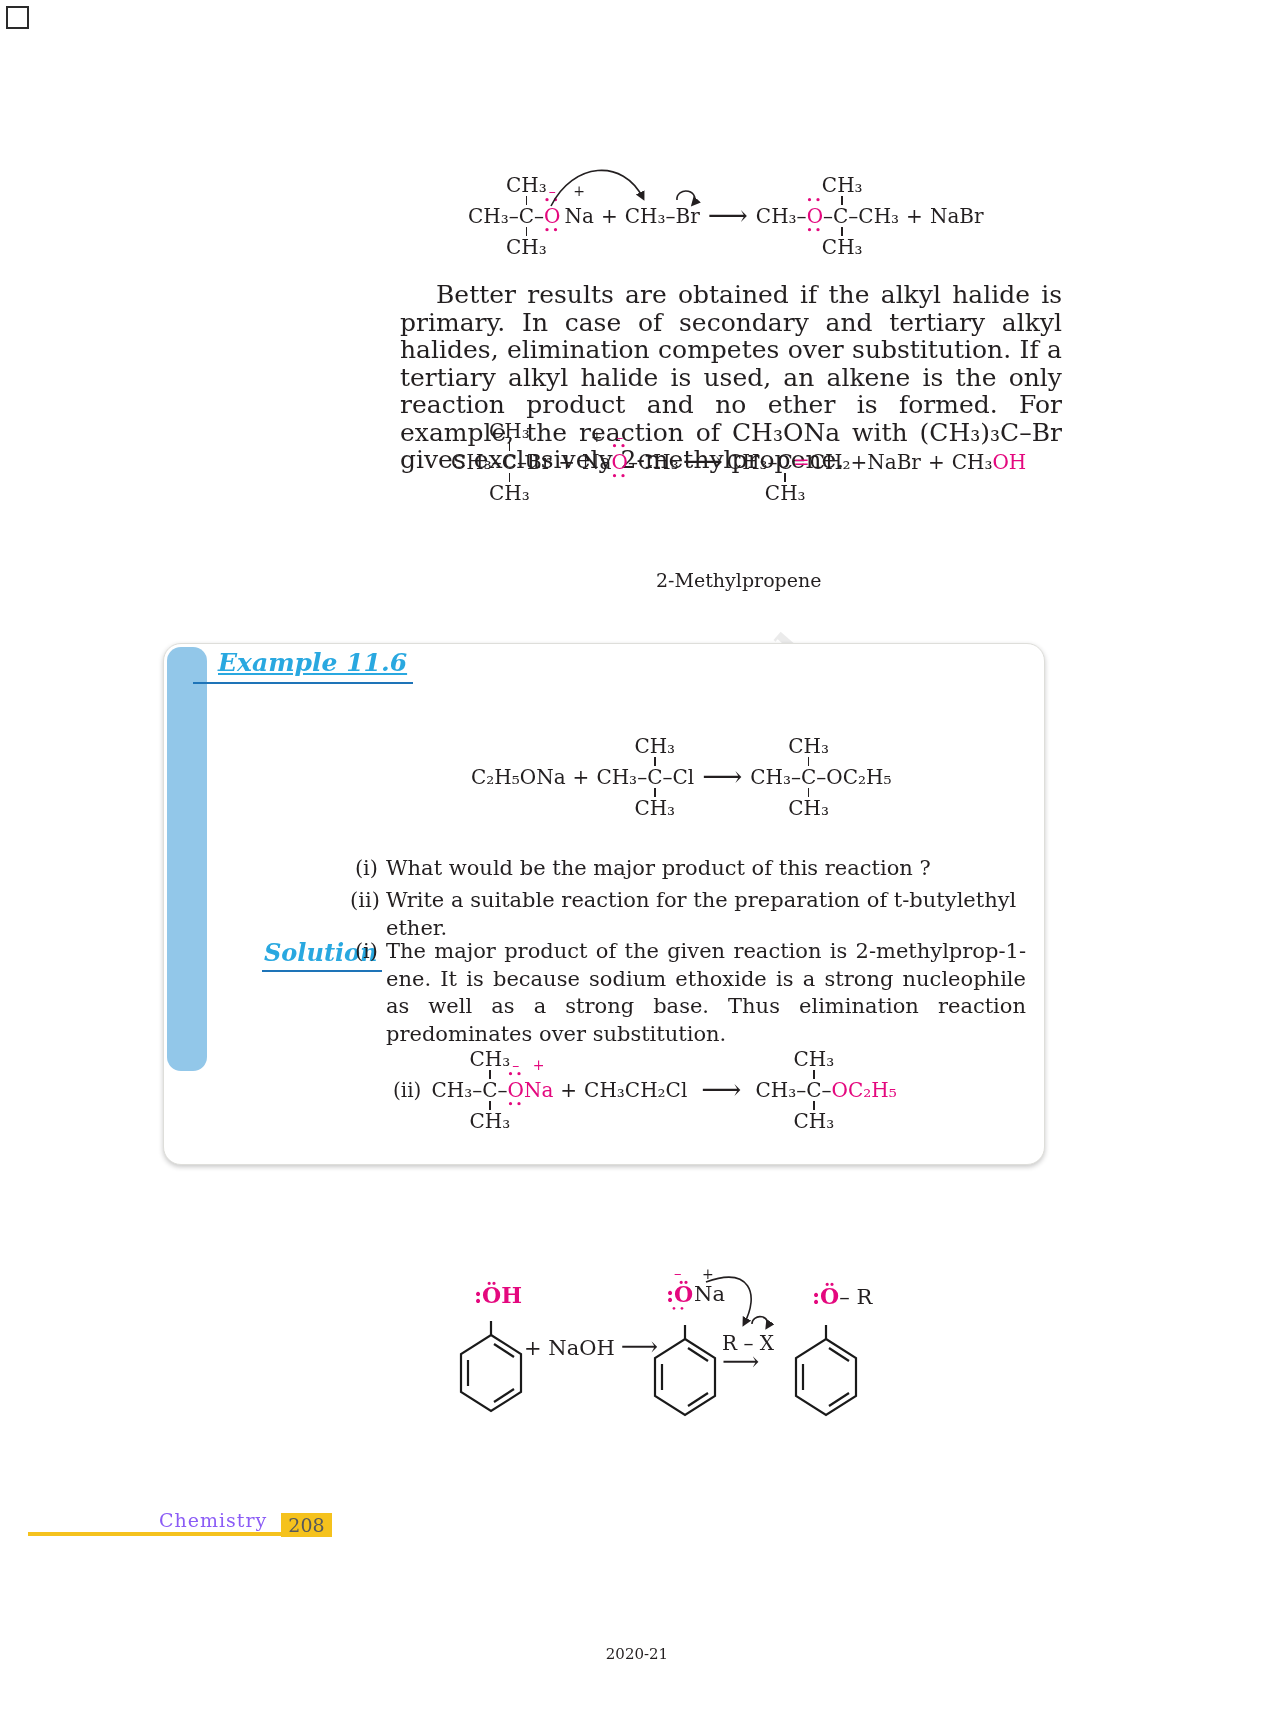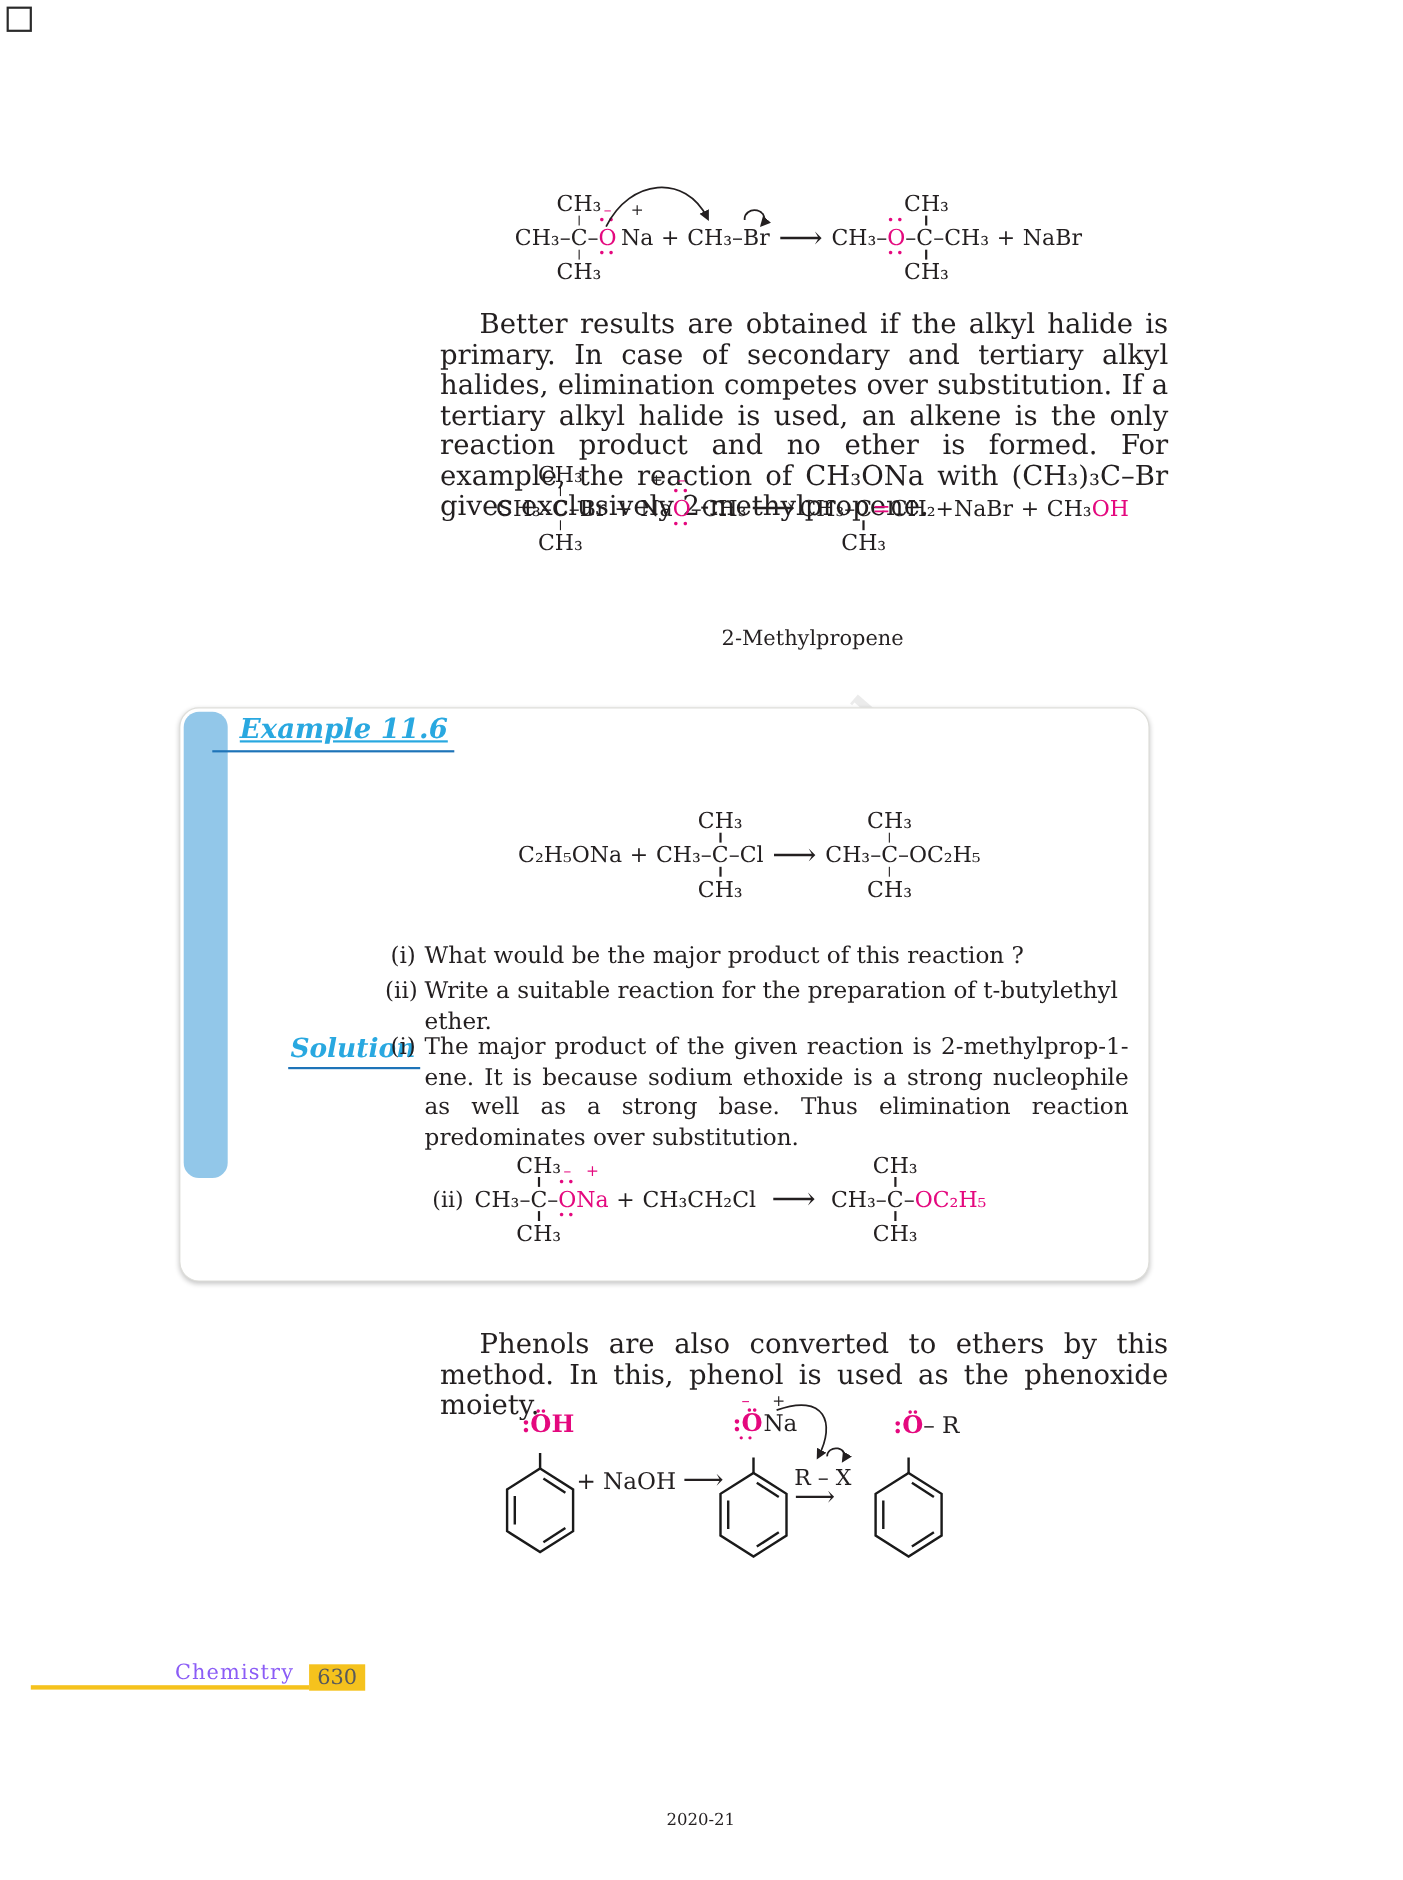--- a/index.html
+++ b/index.html
@@ -211,21 +211,20 @@
           <span class="vbond"></span>
         </span>
       <span class="mid"><span>CH₃–C–</span><span class="mg">OC₂H₅</span></span>
       <span class="abot" style="left:38px;">
           <span class="vbond"></span>
           <span>CH₃</span>
         </span>
     </span>
   </div>
 
-  <div class="para" style="left:400px;top:1208px;">Phenols are also converted to ethers by this method. In this, phenol is used as the phenoxide moiety.</div>
 
   <div class="ph-label mg" style="left:474px;top:1282px;font-size:22px;font-weight:bold;">:ÖH</div>
   <svg class="ring" style="left:458px;top:1318px;" width="66" height="100" viewBox="0 0 66 100">
     <g stroke="#1a1a1a" stroke-width="2.2" fill="none">
       <line x1="33" y1="3" x2="33" y2="17"></line>
       <polygon points="33,17 63,36 63,74 33,93 3,74 3,36"></polygon>
       <line x1="36" y1="26" x2="56" y2="39"></line>
         <line x1="56" y1="71" x2="36" y2="84"></line>
         <line x1="10" y1="42" x2="10" y2="68"></line>
     </g>
@@ -266,17 +265,17 @@
       <polygon points="33,17 63,36 63,74 33,93 3,74 3,36"></polygon>
       <line x1="36" y1="26" x2="56" y2="39"></line>
         <line x1="56" y1="71" x2="36" y2="84"></line>
         <line x1="10" y1="42" x2="10" y2="68"></line>
     </g>
   </svg>
 
   <div class="foot-line"></div>
   <div class="foot-subject">Chemistry</div>
   <div class="foot-pagebox">
-      <span>630</span>
+      <span>208</span>
     </div>
   <div class="foot-year">2020-21</div>
 
 </div>
 
 </body></html>

